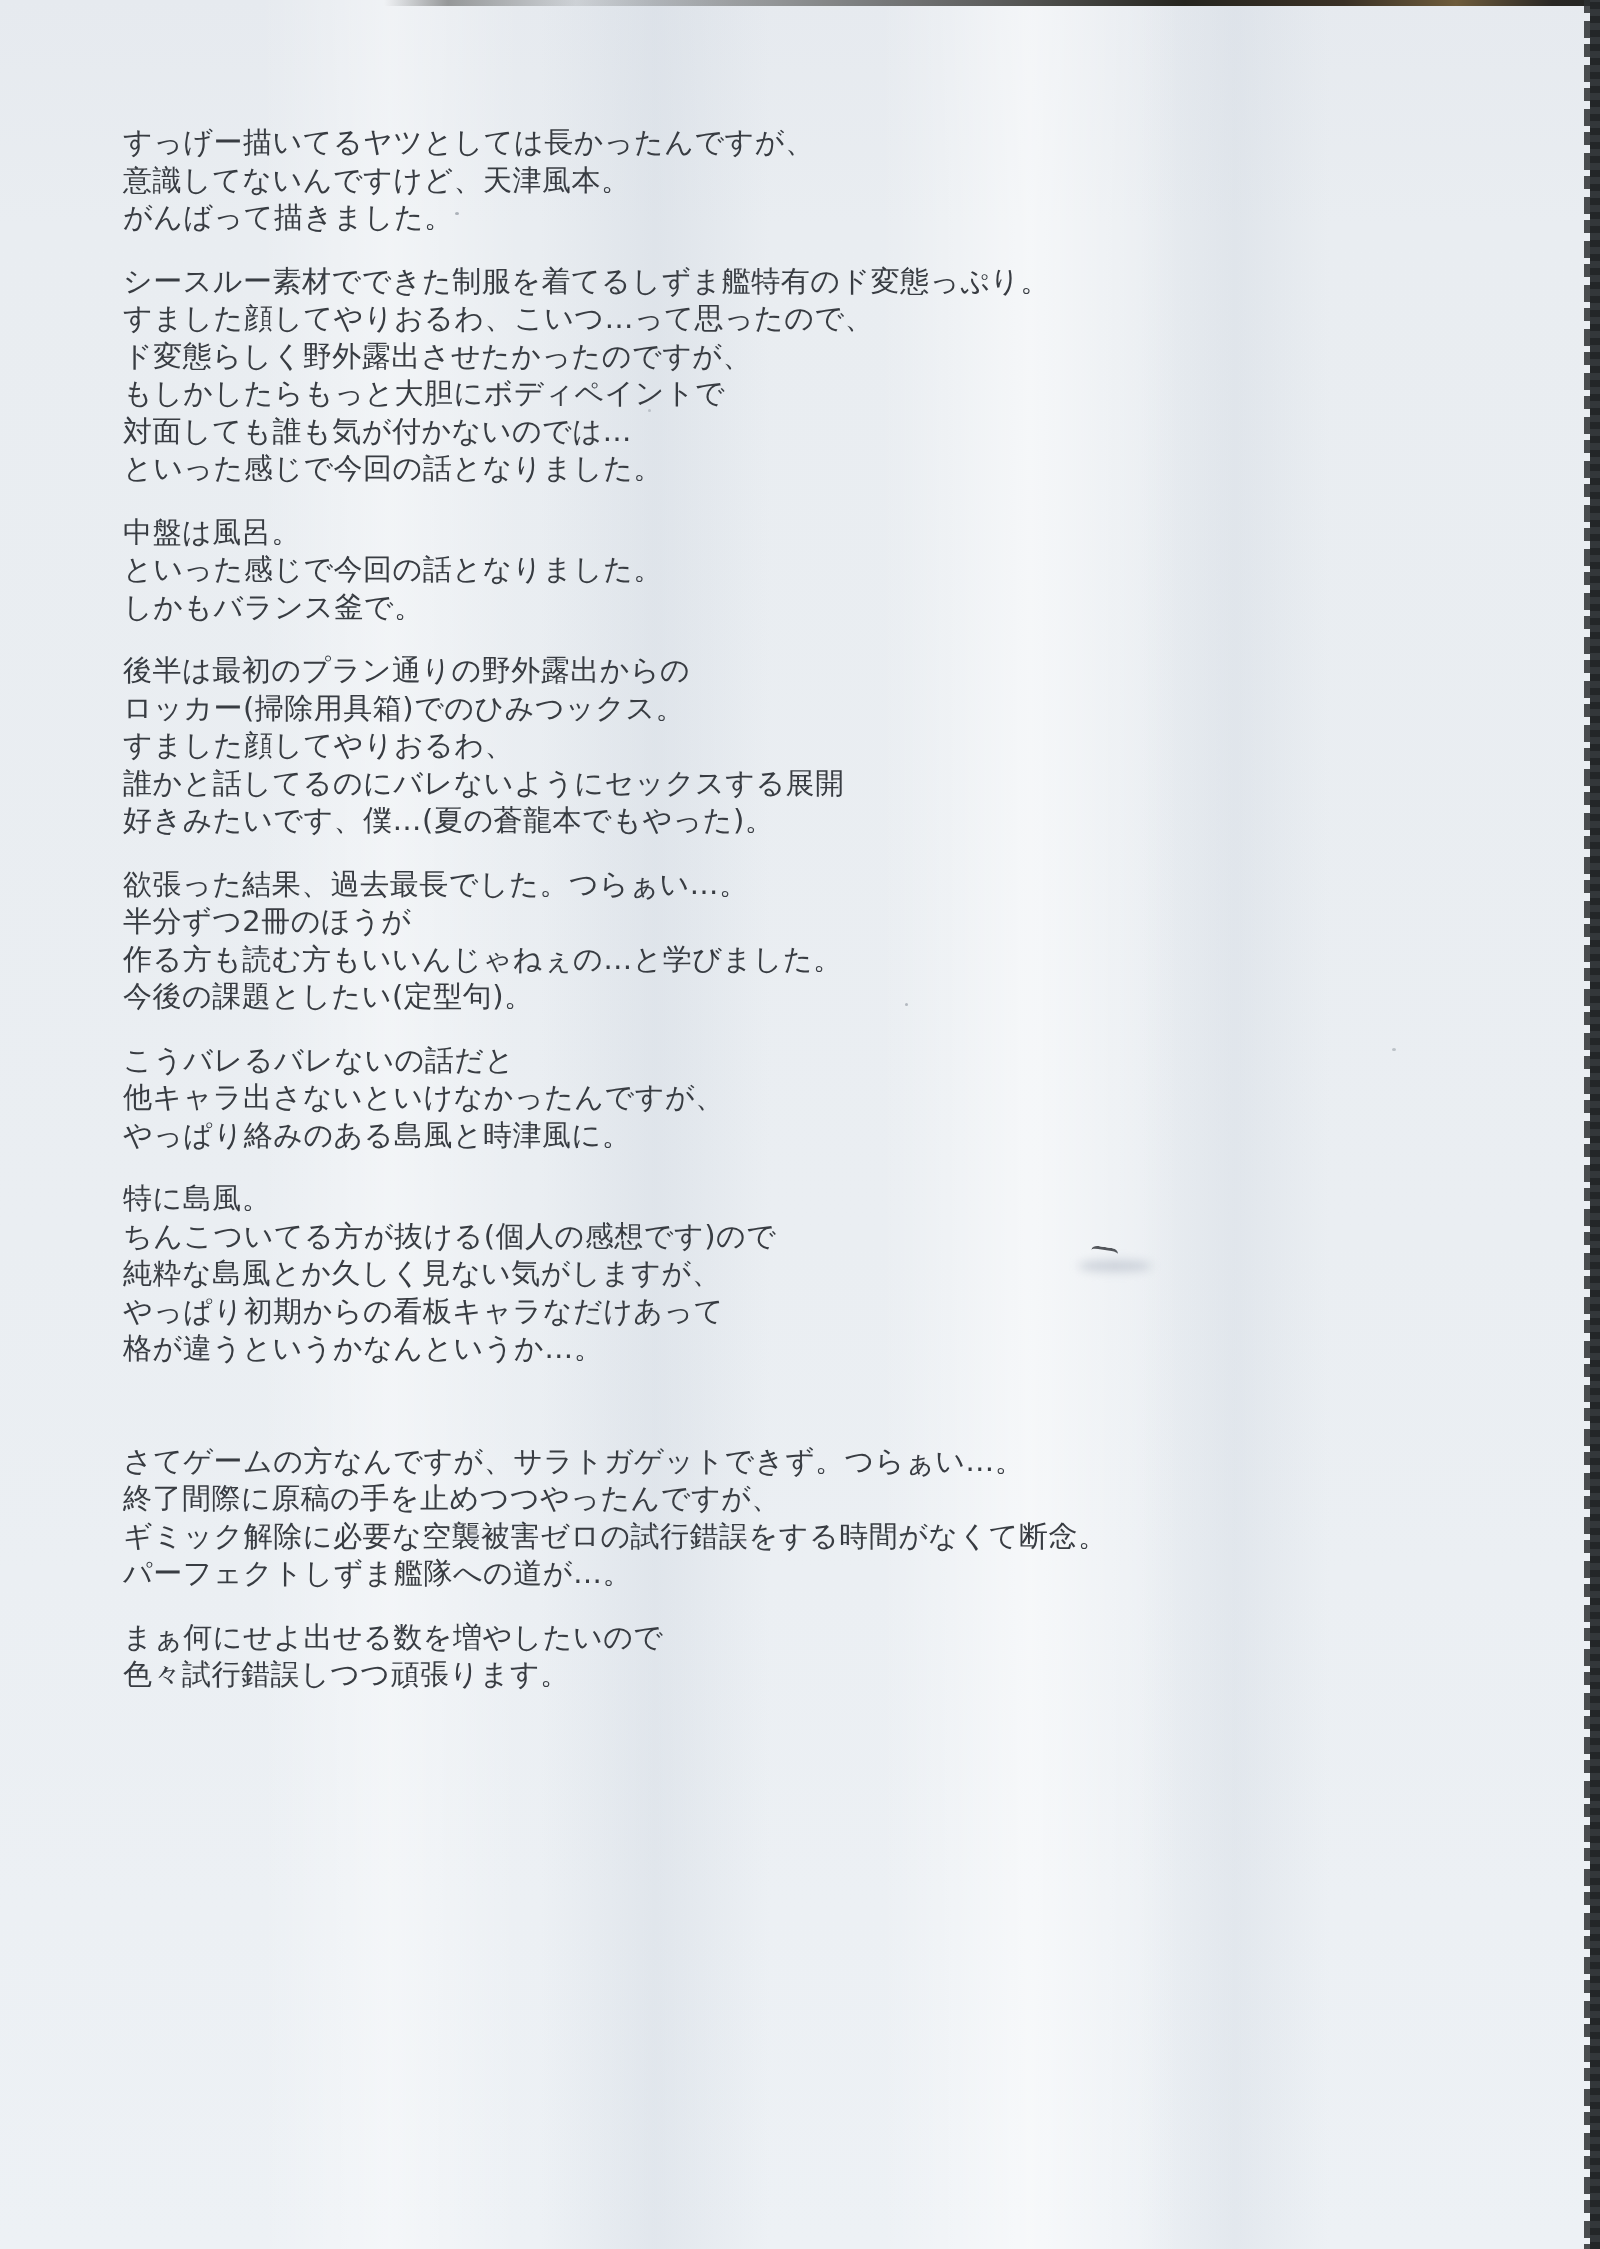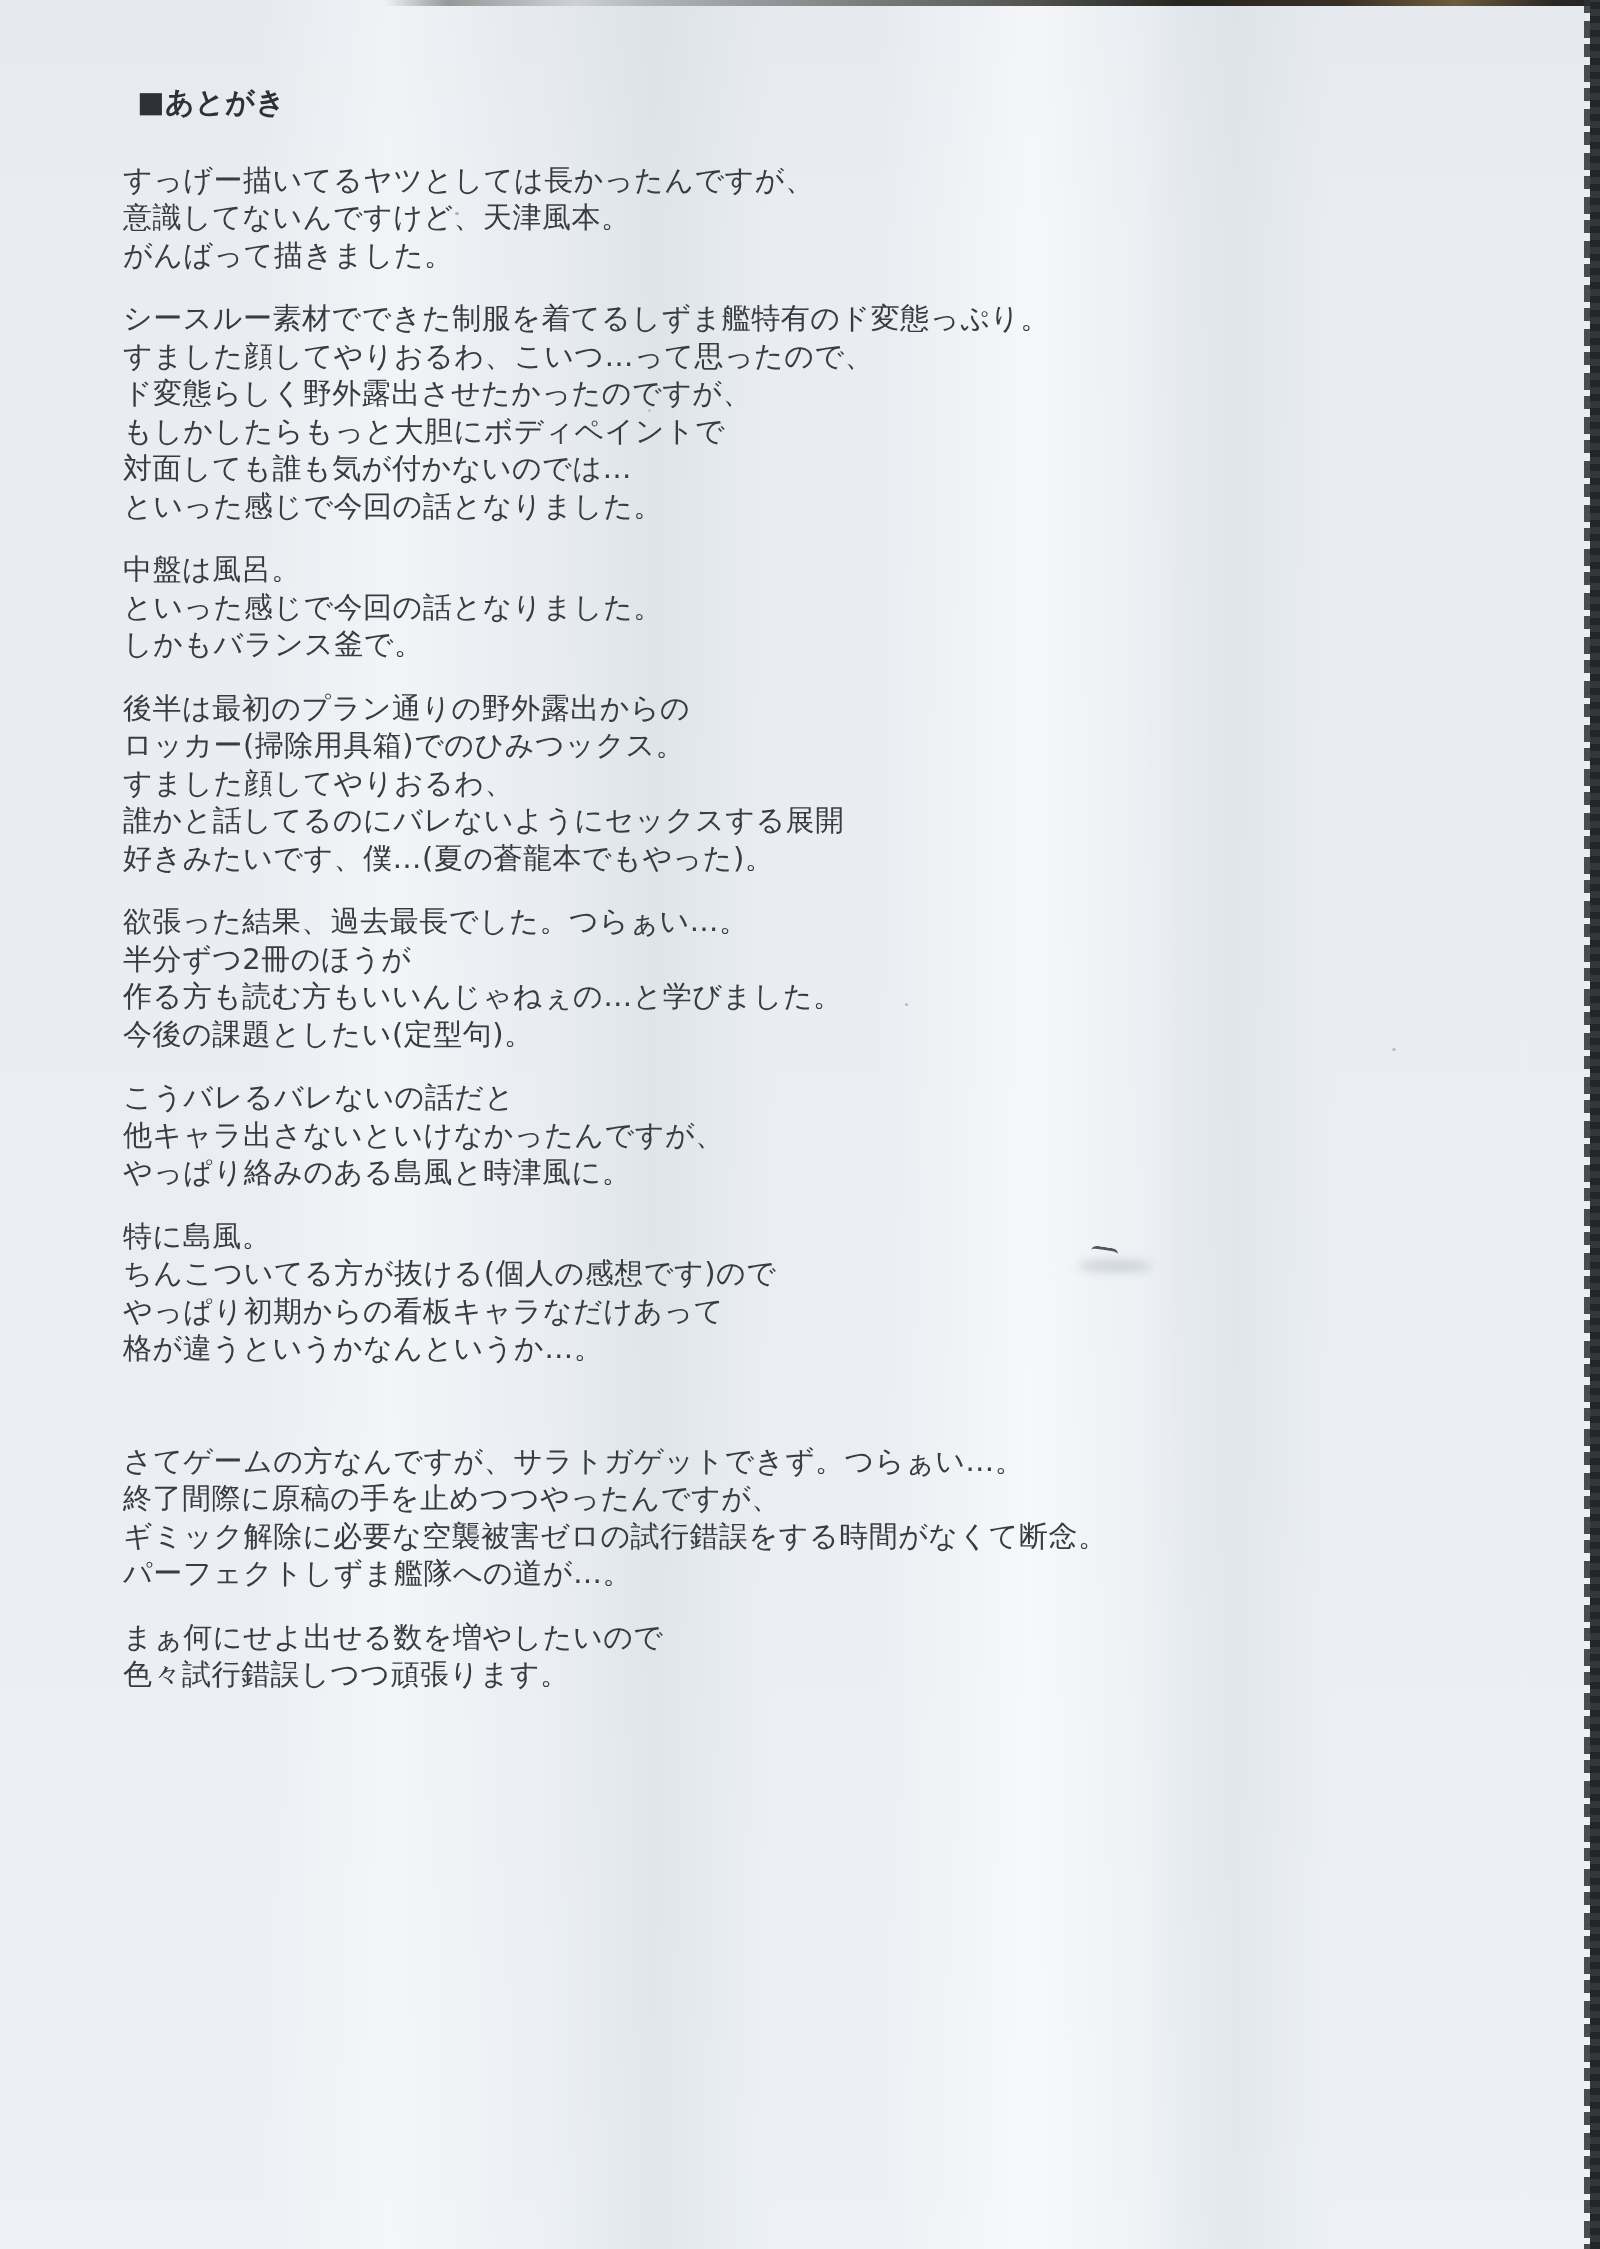--- a/index.html
+++ b/index.html
@@ -108,21 +108,20 @@
   .speck.s3 { left: 1392px; top: 1048px; width: 4px; height: 3px; opacity: .5; }
   .speck.s4 { left: 648px;  top: 409px;  width: 3px; height: 3px; opacity: .45; }
 </style>
 </head>
 <body>
 
 <div class="scan">
   <div class="streaks"></div>
 
   <div class="content">
-    <div class="heading">■あとがき</div>
 
     <div class="para first">
       <div class="line">すっげー描いてるヤツとしては長かったんですが、</div>
       <div class="line">意識してないんですけど、天津風本。</div>
       <div class="line">がんばって描きました。</div>
     </div>
 
     <div class="para">
       <div class="line">シースルー素材でできた制服を着てるしずま艦特有のド変態っぷり。</div>
       <div class="line">すました顔してやりおるわ、こいつ…って思ったので、</div>
@@ -156,20 +155,21 @@
     <div class="para">
       <div class="line">こうバレるバレないの話だと</div>
       <div class="line">他キャラ出さないといけなかったんですが、</div>
       <div class="line">やっぱり絡みのある島風と時津風に。</div>
     </div>
 
 
     <div class="para">
       <div class="line">特に島風。</div>
       <div class="line">ちんこついてる方が抜ける(個人の感想です)ので</div>
+      <div class="line">純粋な島風とか久しく見ない気がしますが、</div>
       <div class="line">やっぱり初期からの看板キャラなだけあって</div>
       <div class="line">格が違うというかなんというか…。</div>
     </div>
 
     <div class="para gap2">
       <div class="line">さてゲームの方なんですが、サラトガゲットできず。つらぁい…。</div>
       <div class="line">終了間際に原稿の手を止めつつやったんですが、</div>
       <div class="line">ギミック解除に必要な空襲被害ゼロの試行錯誤をする時間がなくて断念。</div>
       <div class="line">パーフェクトしずま艦隊への道が…。</div>
     </div>

